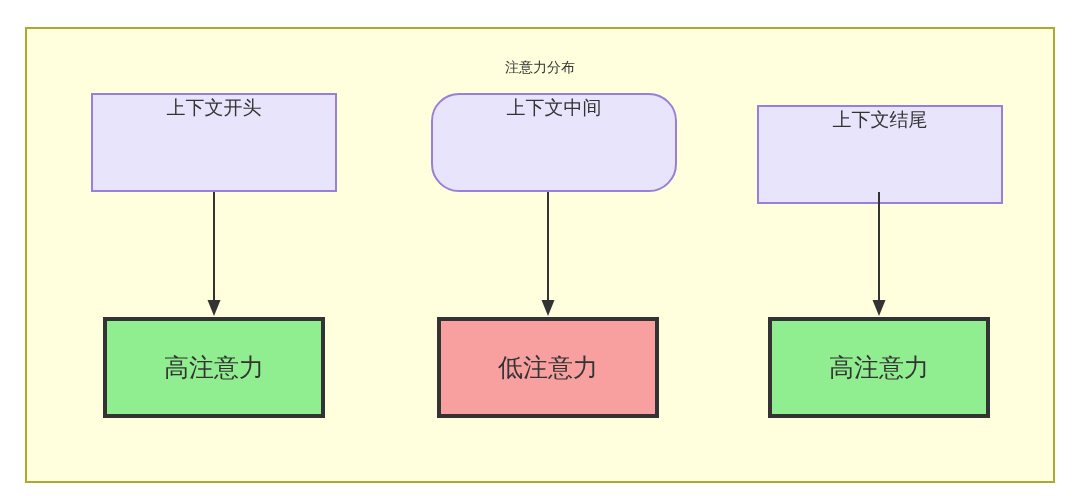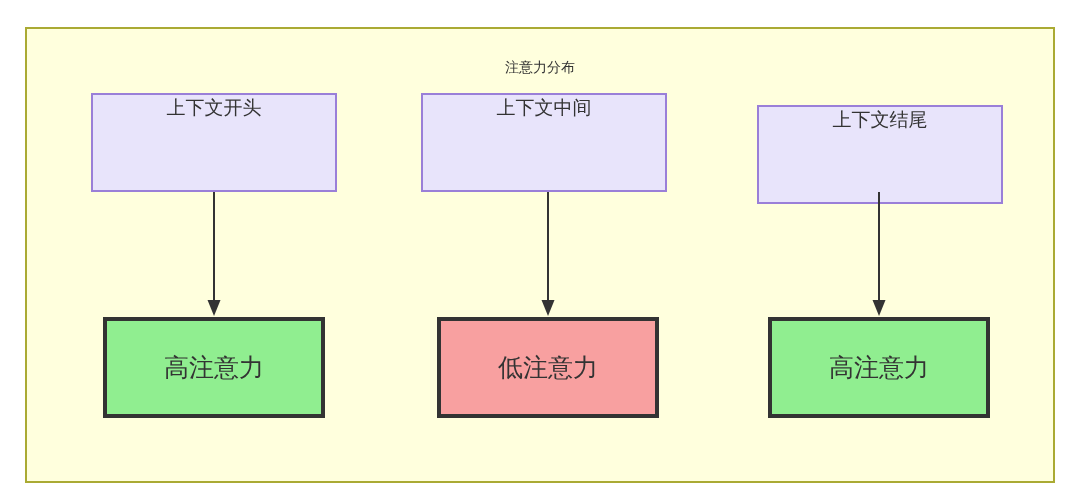--- a/index.html
+++ b/index.html
@@ -50,21 +50,21 @@
     background: #e8e4fb;
     border: 2px solid #9a7fd8;
     display: flex;
     align-items: flex-start;
     justify-content: center;
     font-size: 19px;
     color: #333333;
     white-space: nowrap;
   }
   .node-top.n1 { left: 91px; top: 93px; }
-  .node-top.n2 { left: 421px; top: 93px; }
+  .node-top.n2 { left: 431px; top: 93px; border-radius: 28px; }
   .node-top.n3 { left: 757px; top: 105px; }
 
   
   .node-bottom {
     position: absolute;
     box-sizing: border-box;
     width: 222px;
     height: 101px;
     border: 4px solid #333333;
     display: flex;

